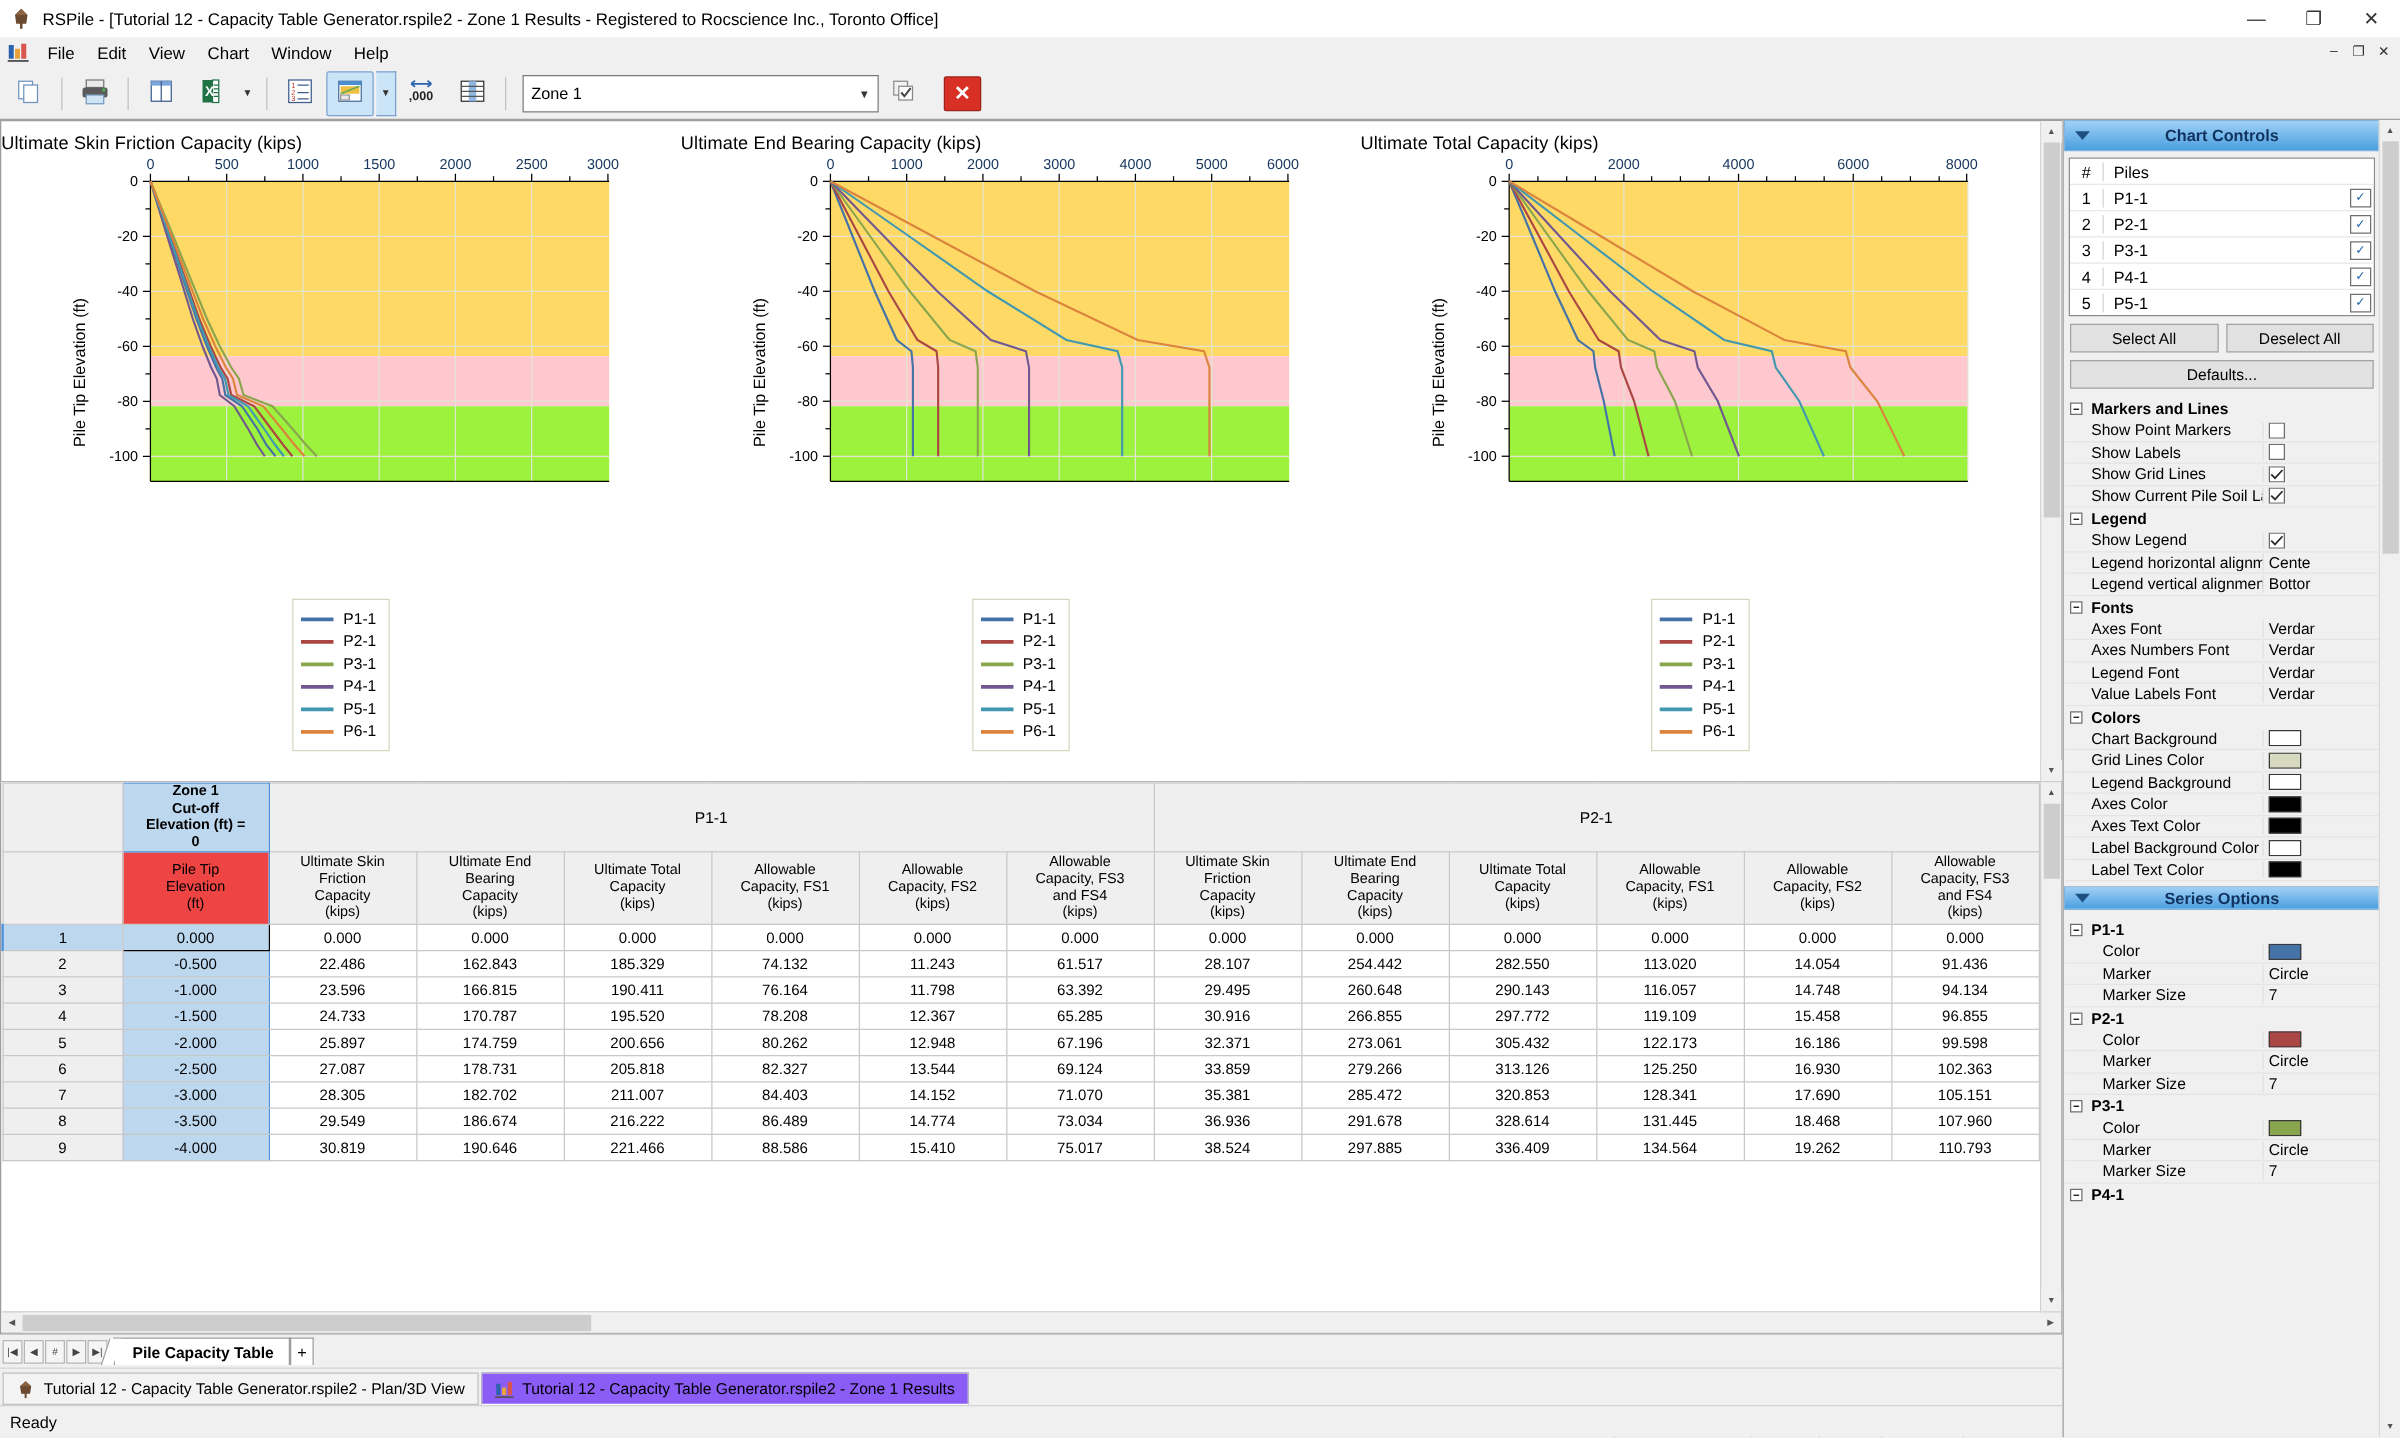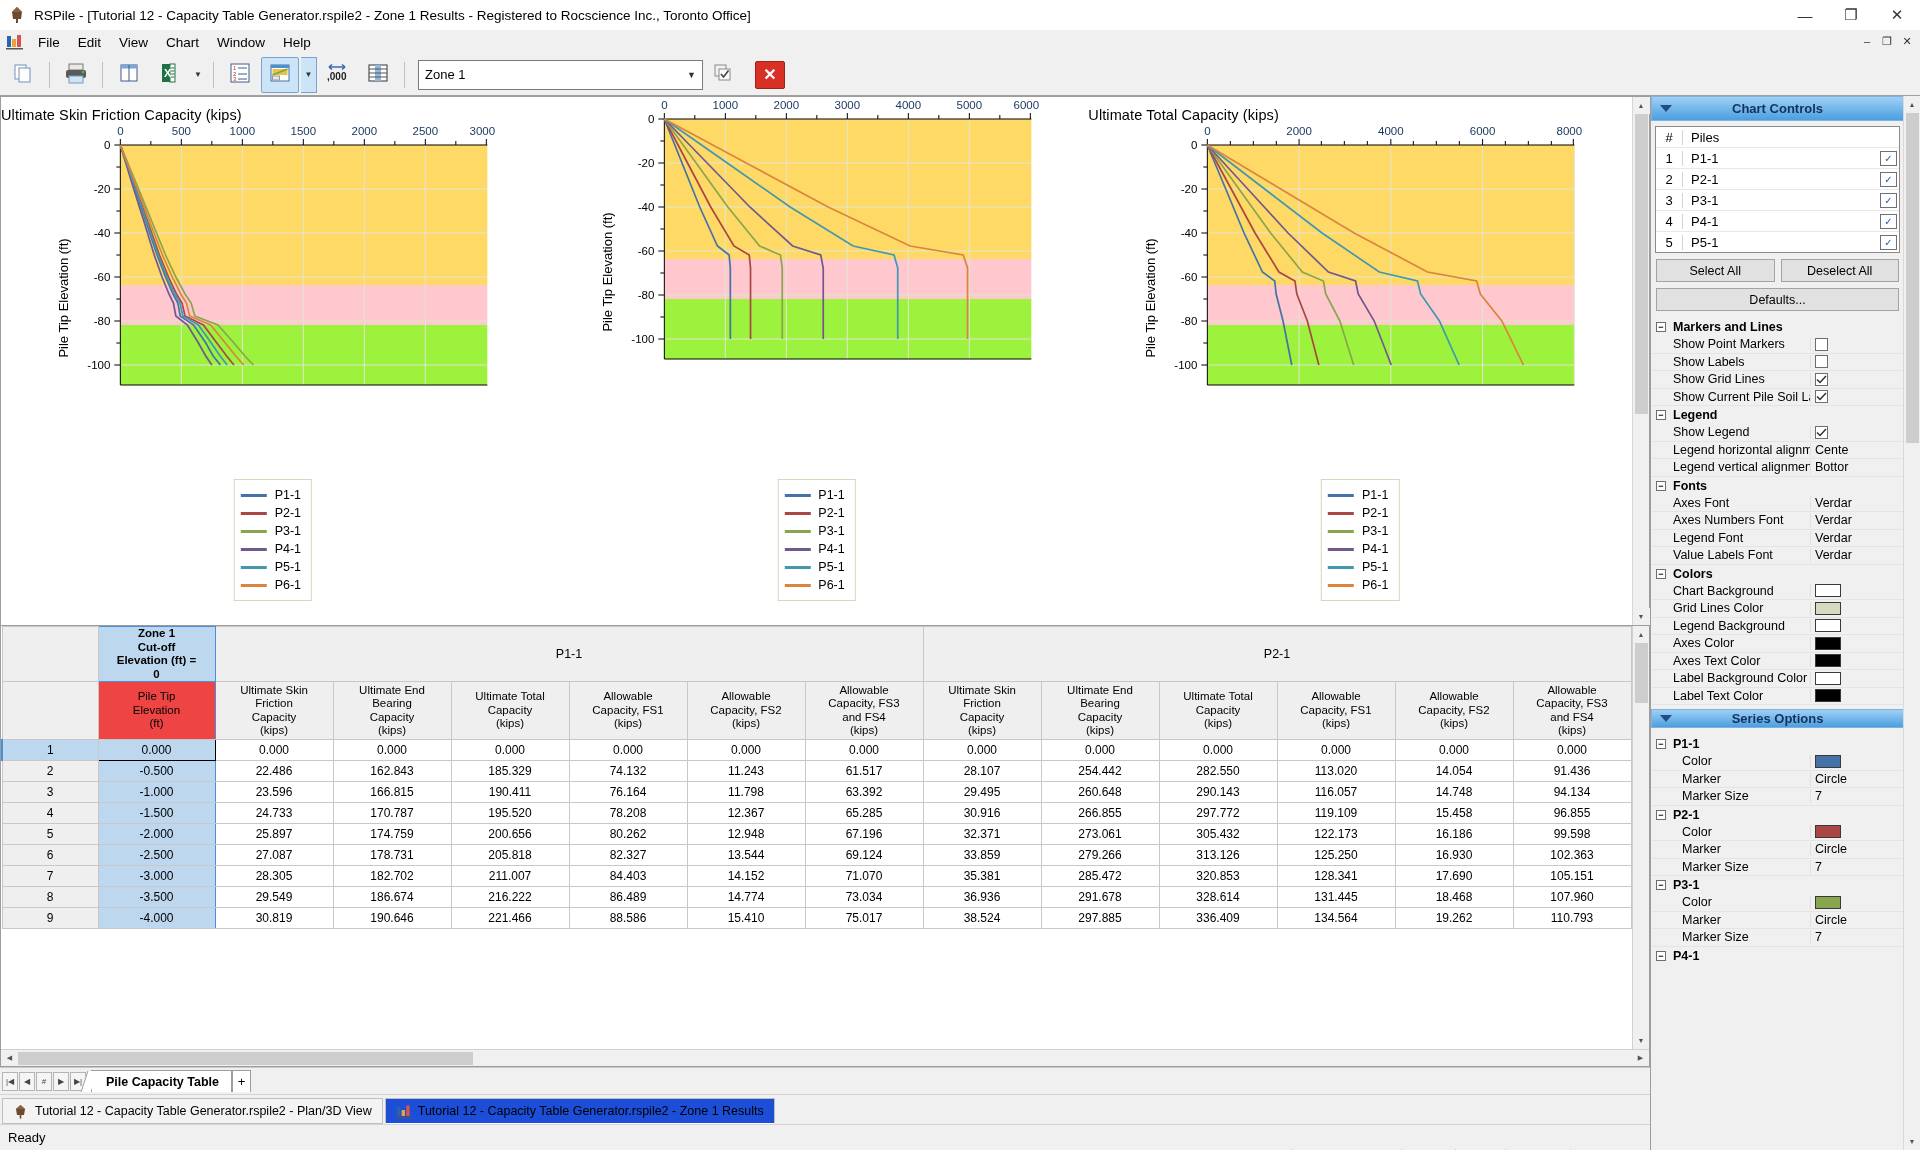--- a/index.html
+++ b/index.html
@@ -80,21 +80,21 @@
   
   .sheet-bar { height:27px; background:#f0f0f0; display:flex; align-items:center; padding-left:2px; border-top:1px solid #c9c9c9; }
   .nav-btn { width:16px; height:19px; border:1px solid #b5b5b5; background:#f5f5f5; display:flex; align-items:center; justify-content:center; font-size:8px; margin-right:1px; color:#444; }
   .sheet-tab { height:22px; background:#fff; border:1px solid #9d9d9d; border-bottom:none; display:flex; align-items:center; padding:0 12px 0 14px; font-weight:bold; font-size:12.5px; margin-left:4px; transform: skewX(0deg); position:relative; }
   .sheet-tab:before { content:""; position:absolute; left:-8px; top:0; bottom:0; width:9px; background:#fff; border-left:1px solid #9d9d9d; transform: skewX(-18deg); }
   .sheet-plus { width:19px; height:22px; background:#fff; border:1px solid #9d9d9d; border-bottom:none; display:flex; align-items:center; justify-content:center; font-size:13px; }
 
   
   .docbar { height:30px; background:#f0f0f0; display:flex; align-items:flex-end; padding-left:2px; gap:2px; border-top:1px solid #d4d4d4; }
   .doc-tab { height:26px; background:#f3f3f3; border:1px solid #c0c0c0; display:flex; align-items:center; padding:0 10px; font-size:12.5px; gap:7px; }
-  .doc-tab.active { background:#1d4ed8; border-bottom-color:#fff; }
+  .doc-tab.active { background:#8b5cf6; border-bottom-color:#fff; }
   .doc-ico { width:15px; height:15px; flex:0 0 auto; }
   .doc-blank { flex:1; }
 
   
   .statusbar { height:26px; background:#f0f0f0; display:flex; align-items:center; border-top:1px solid #d4d4d4; padding-left:8px; font-size:13px;gap:40px; }
   .status-right { margin-left:auto; display:flex; align-items:center; }
   .stat-seg { padding:0 9px; font-weight:bold; font-size:12.5px; border-left:1px solid #cdcdcd; height:18px; display:flex; align-items:center;margin-top:40px; }
   .stat-seg.off { color:#a6a6a6; }
   .status-scrollcorner { width:17px; height:26px; }
 
@@ -396,20 +396,21 @@
                   <span>P5-1</span>
                 </div>
               <div class="legend-row">
                   <span class="legend-line" style="background:#db843d"></span>
                   <span>P6-1</span>
                 </div>
             </div>
           </div>
 
           <div class="chart-cell">
+            <div class="chart-title">Ultimate End Bearing Capacity (kips)</div>
             <svg class="chart-svg" viewBox="0 0 445 300" height="300">
               <text x="18" y="175" transform="rotate(-90 18 175)" text-anchor="middle" font-size="13" font-family="Liberation Sans, sans-serif">Pile Tip Elevation (ft)</text>
               <rect x="70" y="22" width="367" height="140" fill="#ffd966"></rect>
               <rect x="70" y="162" width="367" height="40" fill="#ffc7ce"></rect>
               <rect x="70" y="202" width="367" height="60" fill="#9cf23c"></rect>
               <g stroke="#e3e5d2" stroke-width="1">
                 <line x1="131" y1="22" x2="131" y2="262"></line>
                   <line x1="192" y1="22" x2="192" y2="262"></line>
                 <line x1="253" y1="22" x2="253" y2="262"></line>
                   <line x1="314" y1="22" x2="314" y2="262"></line>

